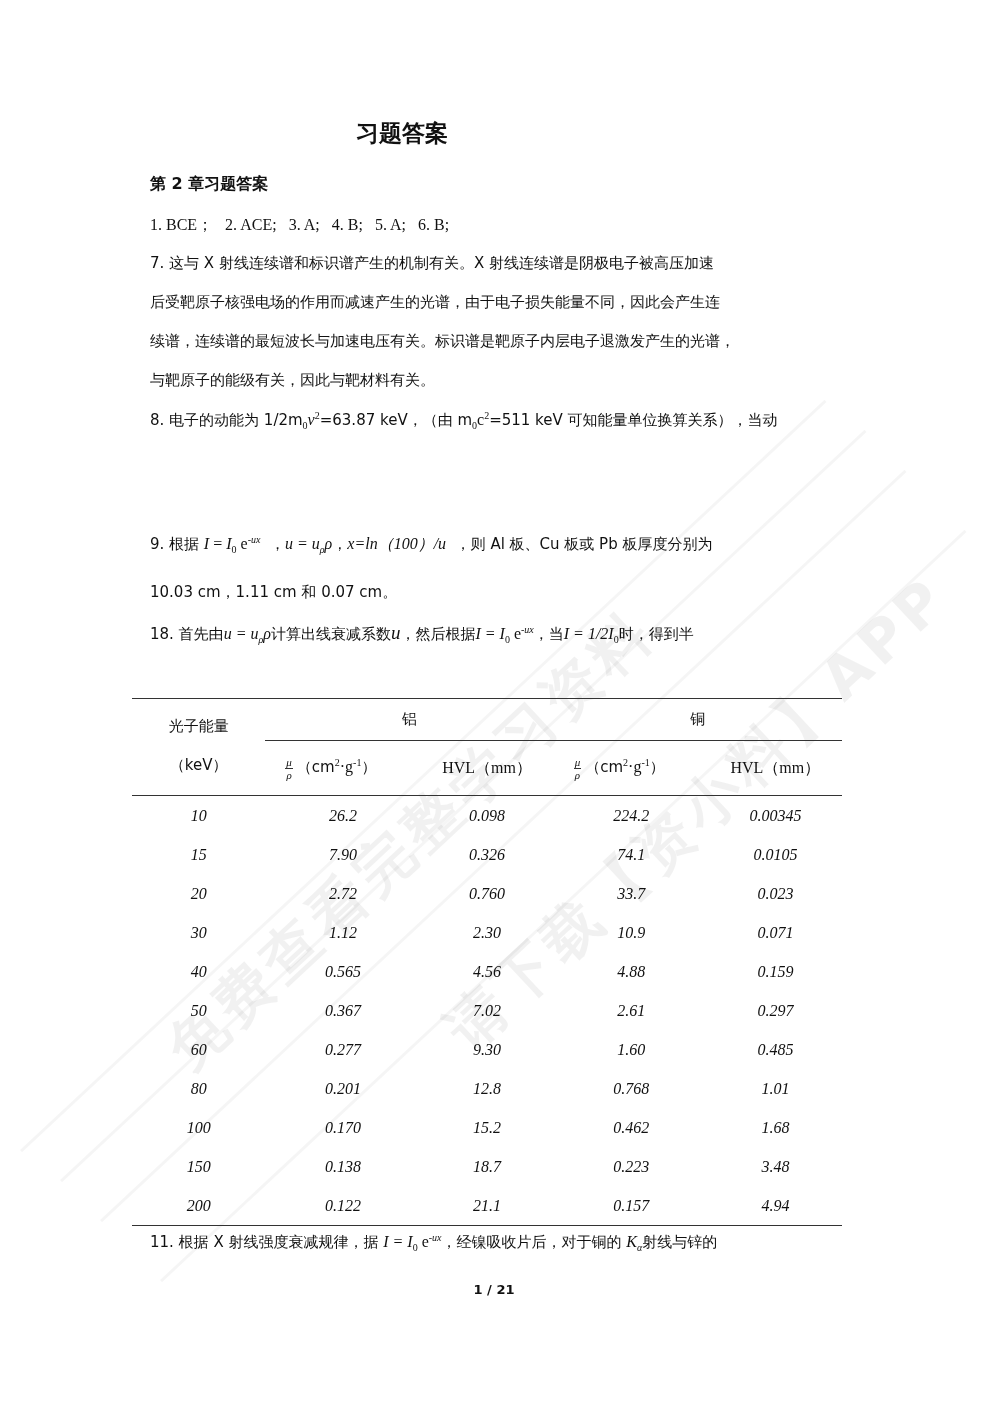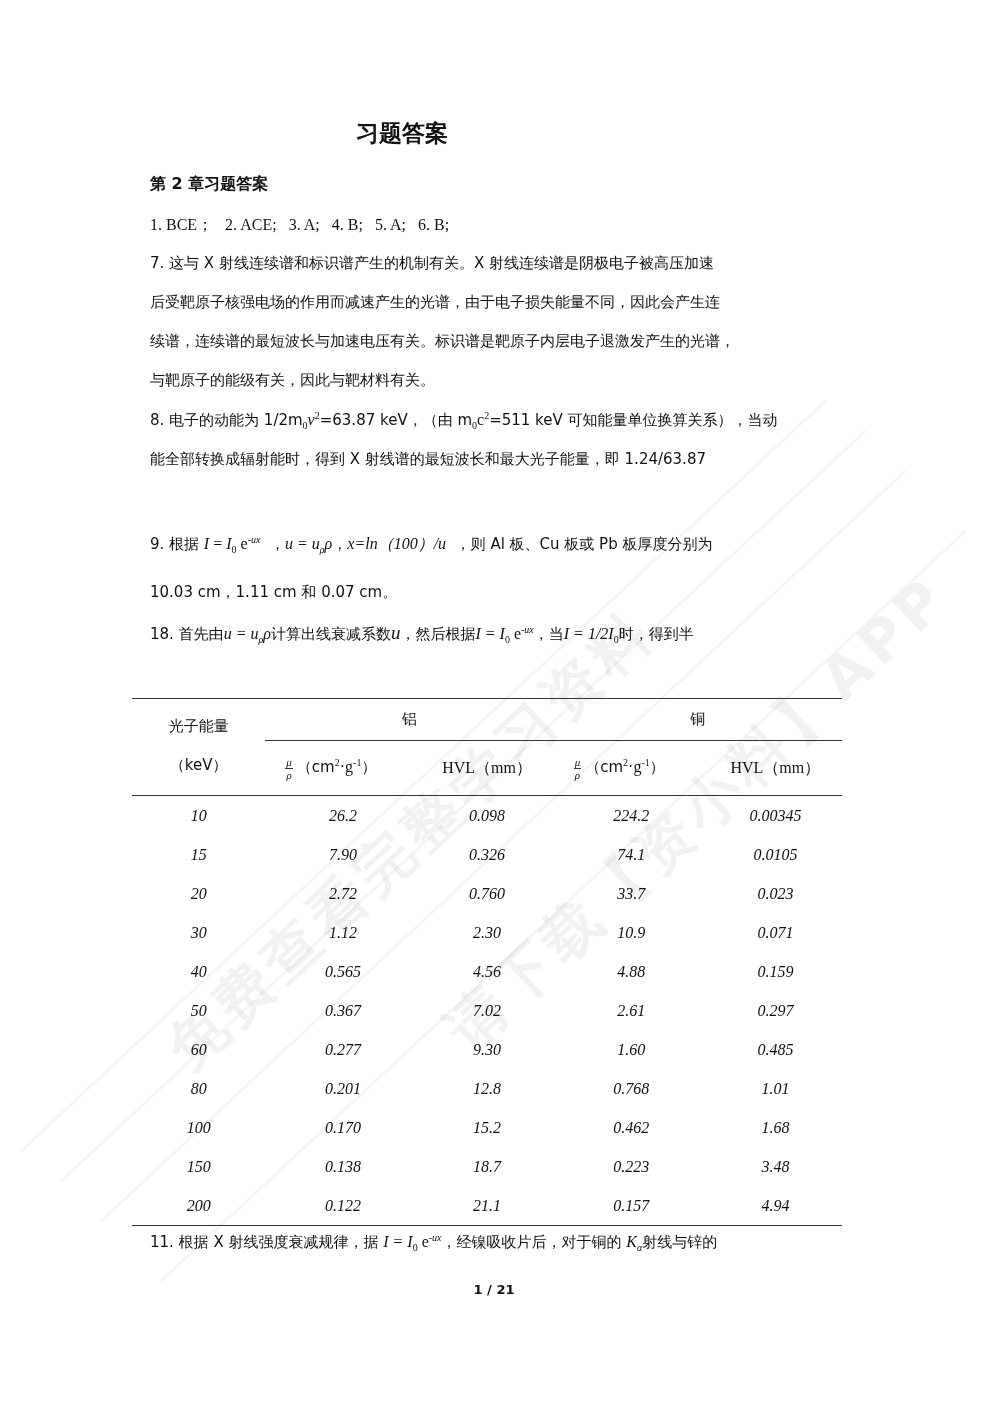--- a/index.html
+++ b/index.html
@@ -56,21 +56,20 @@
   <div class="cjk">7. 这与 X 射线连续谱和标识谱产生的机制有关。X 射线连续谱是阴极电子被高压加速</div>
   <div class="cjk">后受靶原子核强电场的作用而减速产生的光谱，由于电子损失能量不同，因此会产生连</div>
   <div class="cjk">续谱，连续谱的最短波长与加速电压有关。标识谱是靶原子内层电子退激发产生的光谱，</div>
   <div class="cjk">与靶原子的能级有关，因此与靶材料有关。</div>
 </div>
 
 <div class="para" style="top:400px;">
   <div>
     <span class="cjk">8. 电子的动能为 1/2m</span><sub>0</sub><i>v</i><sup>2</sup><span class="cjk">=63.87 keV，（由 m</span><sub>0</sub><span>c</span><sup>2</sup><span class="cjk">=511 keV 可知能量单位换算关系），当动</span>
   </div>
-  <div class="cjk">能全部转换成辐射能时，得到 X 射线谱的最短波长和最大光子能量，即 1.24/63.87</div>
 </div>
 
 <div class="para" style="top:520px;line-height:48px;">
   <div>
     <span class="cjk">9. 根据 </span><i>I</i><span> = </span><i>I</i><sub>0</sub><span> e</span><sup><i>-ux</i></sup><span class="cjk" style="white-space:pre;">  ，</span><i>u = u</i><sub><i>ρ</i></sub><i>ρ</i><span class="cjk">，</span><i>x=ln（100）/u</i><span class="cjk" style="white-space:pre;">  ，则 Al 板、Cu 板或 Pb 板厚度分别为</span>
   </div>
   <div class="cjk">10.03 cm，1.11 cm 和  0.07 cm。</div>
 </div>
 
 <div class="para" style="top:610px;line-height:46px;">

